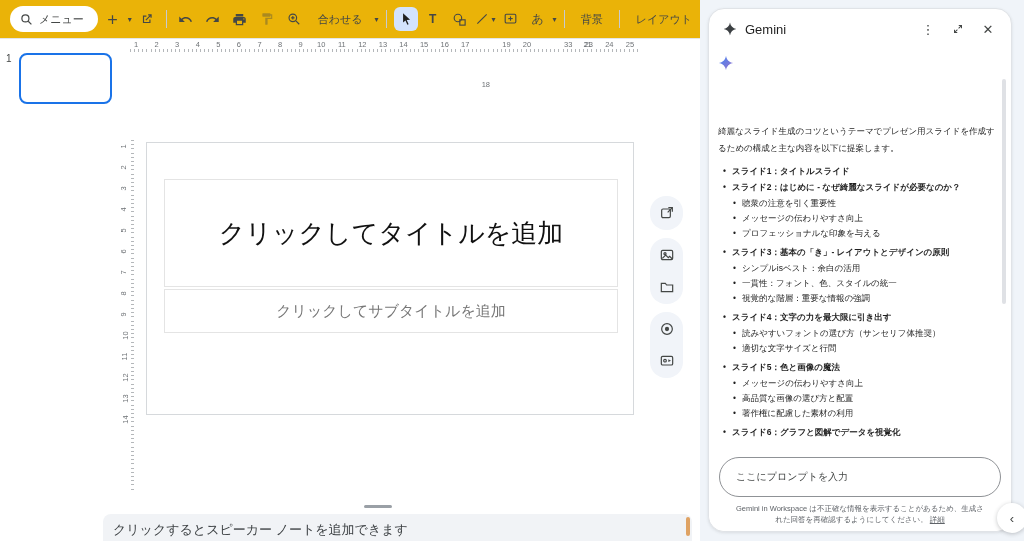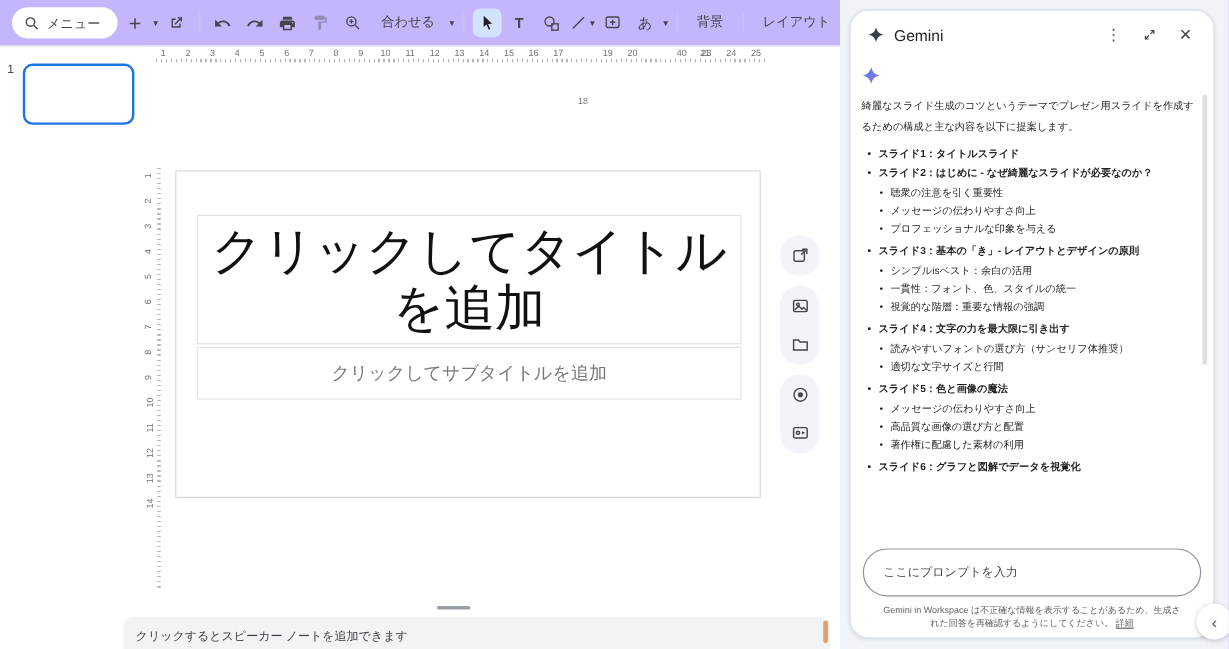--- a/index.html
+++ b/index.html
@@ -1,18 +1,18 @@
 <!DOCTYPE html>
 <html><head>
 <meta charset="utf-8">
 <style>
   * { margin:0; padding:0; box-sizing:border-box; }
   html,body { width:1024px; height:541px; overflow:hidden; }
   body { font-family:"Liberation Sans","DejaVu Sans",sans-serif; }
-  .app { position:relative; width:1024px; height:541px; background:#c4b5fd; overflow:hidden;padding-left:48px; }
+  .app { position:relative; width:1024px; height:541px; background:#eab308; overflow:hidden;padding-left:48px; }
 
   
   .toolbar { position:absolute; left:0; top:0; width:700px; height:38px;
     display:flex; align-items:center; padding:0 0 0 10px; gap:3px; }
   .tb-pill { display:flex; align-items:center; gap:6px; background:#fff; border-radius:16px;
     height:26px; padding:0 14px 0 10px; cursor:pointer; }
   .tb-pill span { font-size:11px; color:#444746; white-space:nowrap; }
   .tb-btn { display:flex; align-items:center; justify-content:center; width:24px; height:24px;
     border-radius:6px; cursor:pointer; color:#444746; flex:0 0 auto; }
   .tb-btn.narrow { width:14px; }
@@ -44,53 +44,53 @@
   .filmstrip { position:absolute; left:0; top:0; width:118px; height:460px; background:#fff; }
   .slide-num { position:absolute; left:6px; top:14px; font-size:10px; color:#444746; }
   .thumb { position:absolute; left:19px; top:14px; width:93px; height:51px; background:#fff;
     border:2px solid #1a73e8; border-radius:8px; cursor:pointer; }
 
   
   .slide { position:absolute; left:146px; top:103px; width:488px; height:273px; background:#fff;
     border:1px solid #d6d9dc; }
   .ph-title { position:absolute; left:17px; top:36px; width:454px; height:108px;
     border:1.5px solid #e4e4e4; display:flex; align-items:center; justify-content:center; cursor:text; }
-  .ph-title div { width:442px; font-size:42px; line-height:48px; color:#111; text-align:center; }
+  .ph-title div { width:442px; font-size:26px; line-height:48px; color:#111; text-align:center; }
   .ph-sub { position:absolute; left:17px; top:146px; width:454px; height:44px;
     border:1.5px solid #e4e4e4; display:flex; align-items:center; justify-content:center; cursor:text; }
   .ph-sub div { font-size:15px; color:#777; text-align:center; }
 
   
   .rail { position:absolute; left:650px; top:157px; width:33px; }
   .rail-pill { background:#f1f4f9; border-radius:16px; padding:5px 0; margin-bottom:8px;
     display:flex; flex-direction:column; align-items:center; gap:8px; }
   .rail-btn { width:24px; height:24px; display:flex; align-items:center; justify-content:center;
     color:#444746; cursor:pointer; border-radius:50%; }
 
   
   .drag-handle { position:absolute; left:364px; top:466px; width:28px; height:3px;
     background:#9aa0a6; border-radius:2px; cursor:row-resize; }
   .notes { position:absolute; left:103px; top:475px; width:589px; height:28px;
     background:#f1f3f6; border-radius:8px 8px 0 0; padding:6px 10px 0 10px; cursor:text; }
-  .notes span { font-size:10px; color:#3c4043; }
+  .notes span { font-size:13px; color:#3c4043; }
   .notes-scroll { position:absolute; right:2px; top:3px; width:4px; height:19px;
     background:#dfa263; border-radius:2px; cursor:pointer; }
 
   
   .side { position:absolute; left:700px; top:0; width:324px; height:541px; background:#f0f4f9; }
   .g-card { position:absolute; left:8px; top:8px; width:304px; height:524px; background:#fff;
     border:1px solid #e0e3e7; border-radius:16px; box-shadow:0 1px 3px rgba(60,64,67,.12); overflow:hidden; }
   .g-header { position:absolute; left:0; top:0; right:0; height:40px; display:flex; align-items:center;
     padding:0 12px 0 14px; gap:8px; }
   .g-title { font-size:13px; color:#1f1f1f; flex:1; }
   .g-hbtn { width:22px; height:22px; display:flex; align-items:center; justify-content:center;
     color:#444746; cursor:pointer; border-radius:50%; font-size:13px; }
   .g-msgs { position:absolute; left:0; top:40px; right:0; height:402px; overflow:hidden; padding:6px 9px 0 9px; }
   .g-spark { width:16px; height:16px; margin-bottom:4px; }
-  .g-intro { font-size:8.5px; line-height:16.5px; color:#1f1f1f; }
+  .g-intro { font-size:8.5px; line-height:16.5px; color:#1f1f1f;margin-top:44px; }
   .g-outline { margin-top:8px; }
   .g-h { position:relative; font-size:8.5px; font-weight:bold; line-height:15px; color:#1f1f1f;
     padding-left:14px; margin-bottom:1px; }
   .g-h::before { content:"•"; position:absolute; left:5px; }
   .g-subs { margin-bottom:4px; }
   .g-s { position:relative; font-size:8.5px; line-height:15px; color:#1f1f1f; padding-left:24px; }
   .g-s::before { content:"•"; position:absolute; left:15px; }
   .g-scrollbar { position:absolute; right:5px; top:70px; width:4px; height:225px;
     background:#dfe1e5; border-radius:2px; cursor:pointer; }
   .g-input-area { position:absolute; left:0; right:0; bottom:0; height:82px; background:#fff;
@@ -232,21 +232,21 @@
           <span class="hnum" style="left: 232.38px;">12</span>
           <span class="hnum" style="left: 252.96px;">13</span>
           <span class="hnum" style="left: 273.54px;">14</span>
           <span class="hnum" style="left: 294.12px;">15</span>
           <span class="hnum" style="left: 314.7px;">16</span>
           <span class="hnum" style="left: 335.28px;">17</span>
           <span class="hnum" style="left: 355.86px; margin-top: 40px;">18</span>
           <span class="hnum" style="left: 376.44px; text-align: center;">19</span>
           <span class="hnum" style="left: 397.02px;">20</span>
           <span class="hnum" style="left: 417.6px; margin-left: 40px;">21</span>
-          <span class="hnum" style="left: 438.18px;">40</span>
+          <span class="hnum" style="left: 438.18px;">33</span>
           <span class="hnum" style="left: 458.76px;">23</span>
           <span class="hnum" style="left: 479.34px;">24</span>
           <span class="hnum" style="left: 499.92px;">25</span>
         </div>
       <div class="ticks"></div>
     </div>
     <div class="v-ruler">
       <div>
           <span class="vnum" style="top: 90px;">1</span>
           <span class="vnum" style="top: 111px;">2</span>

